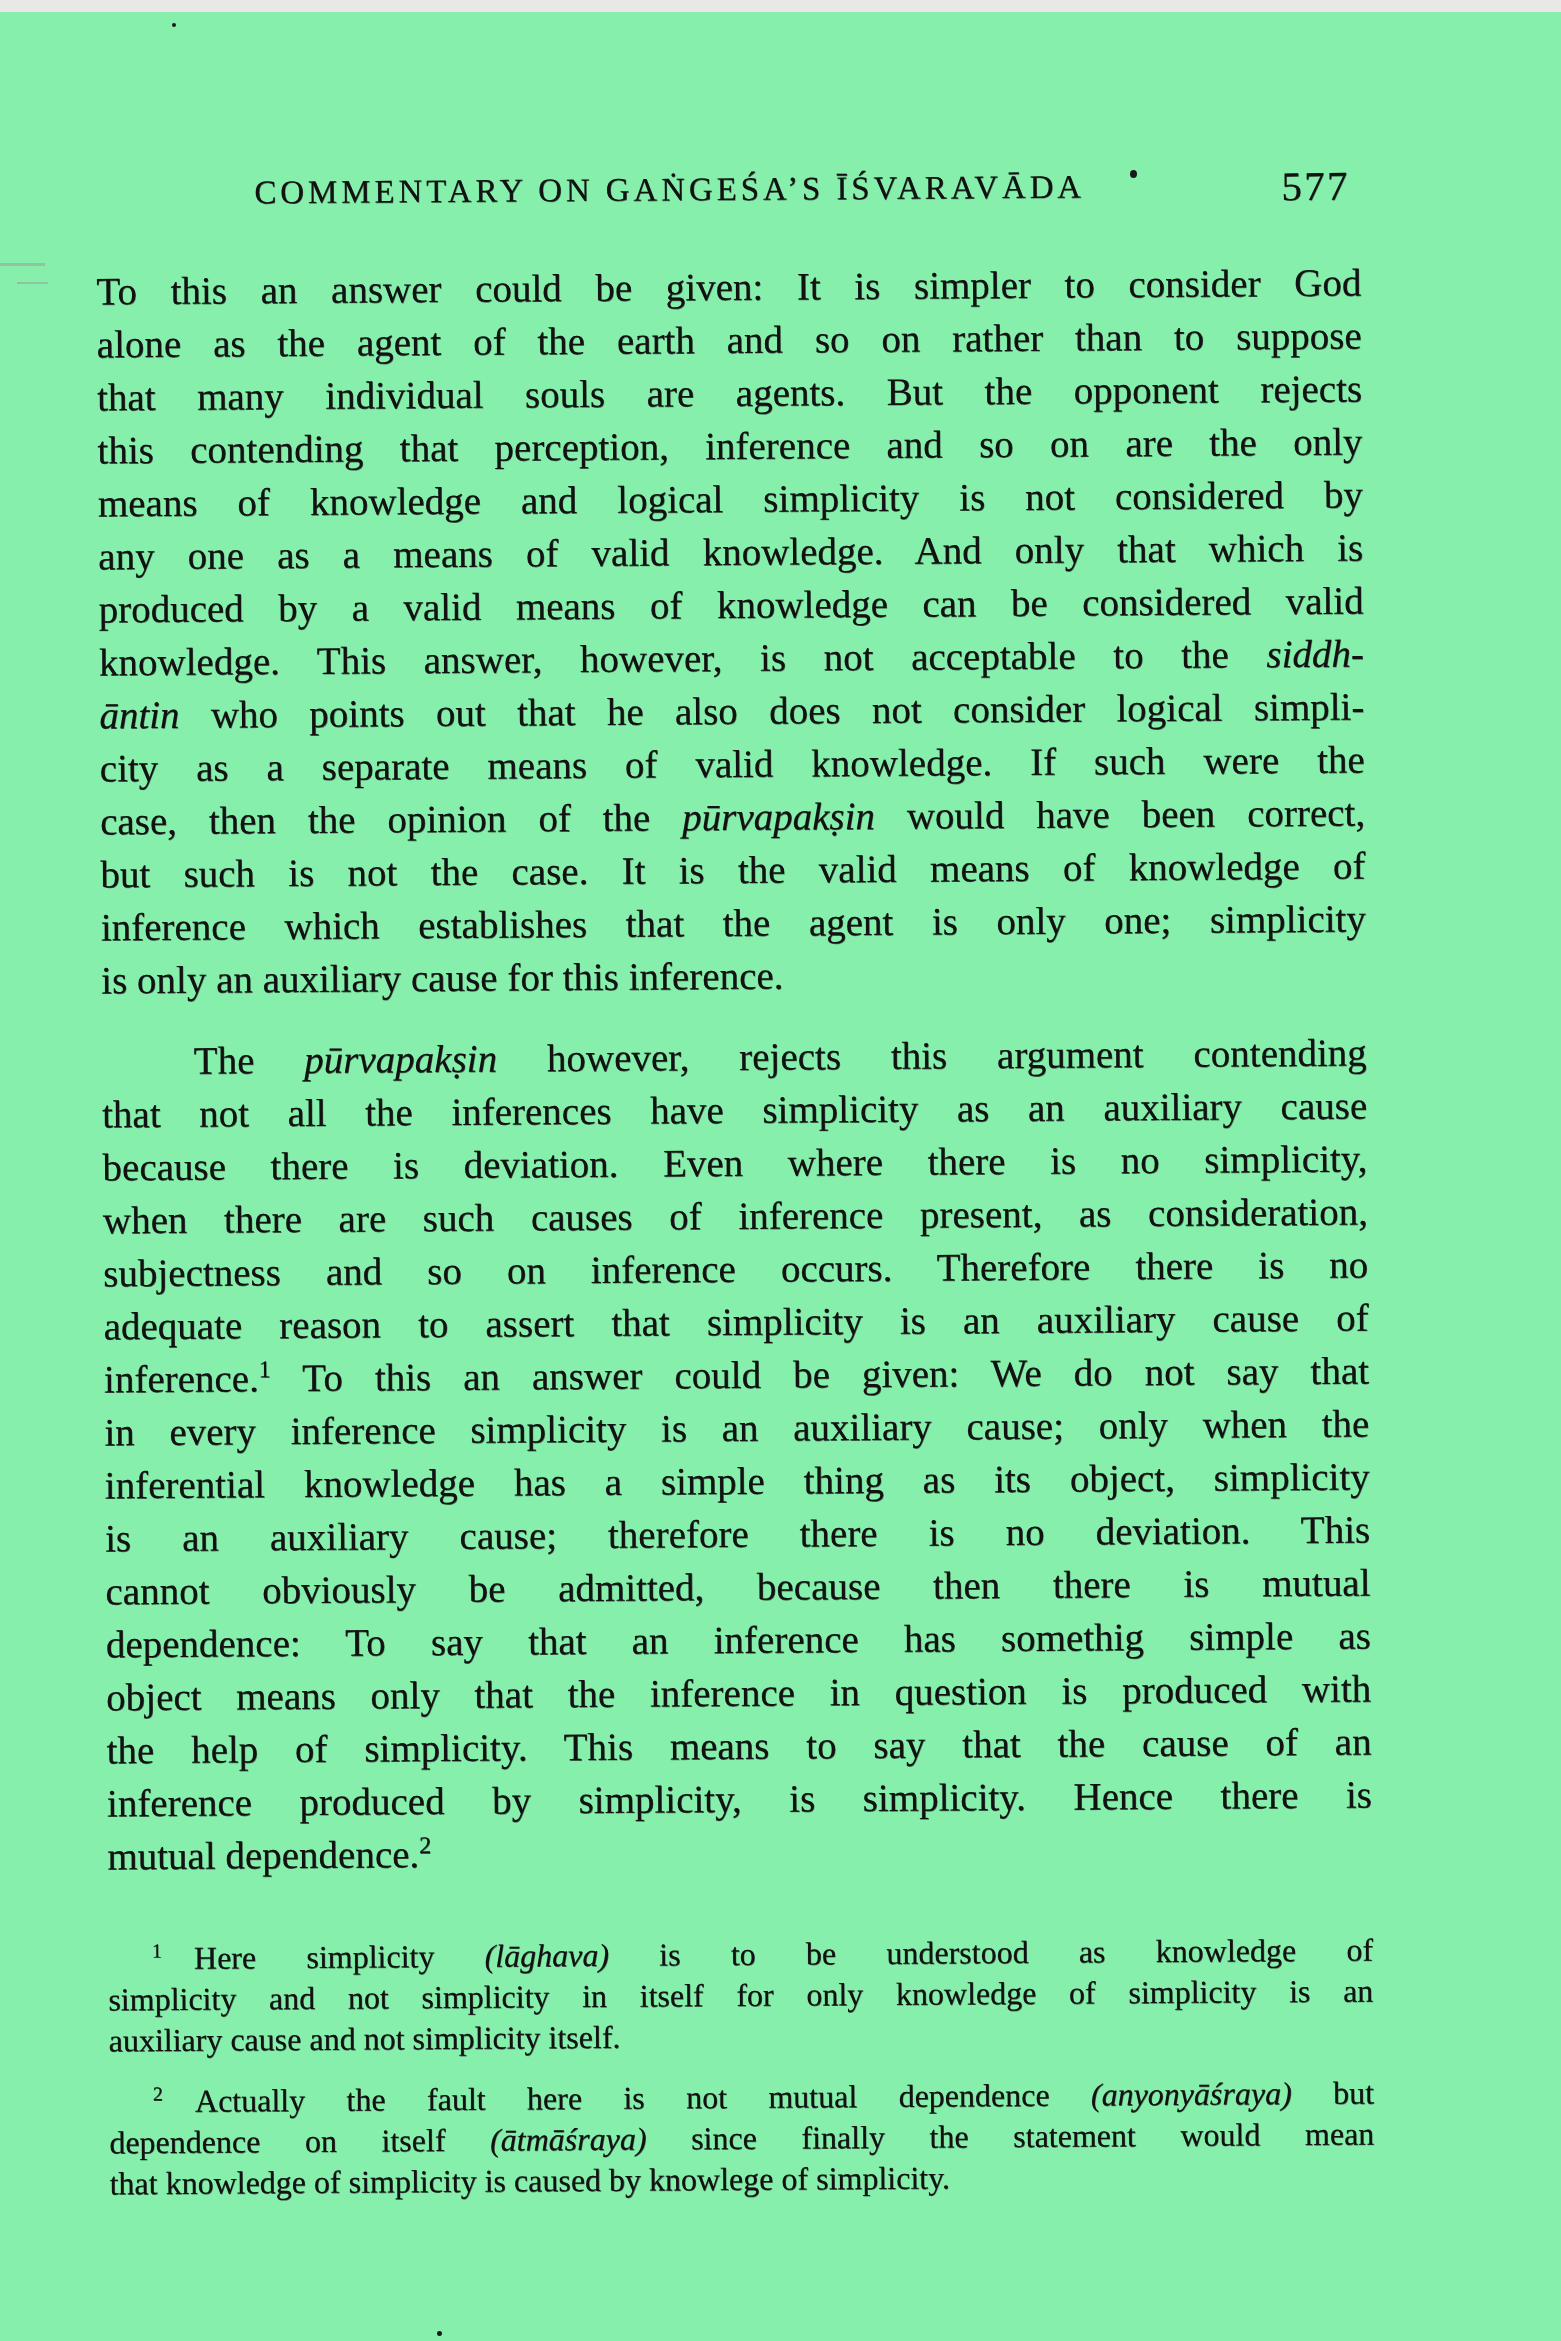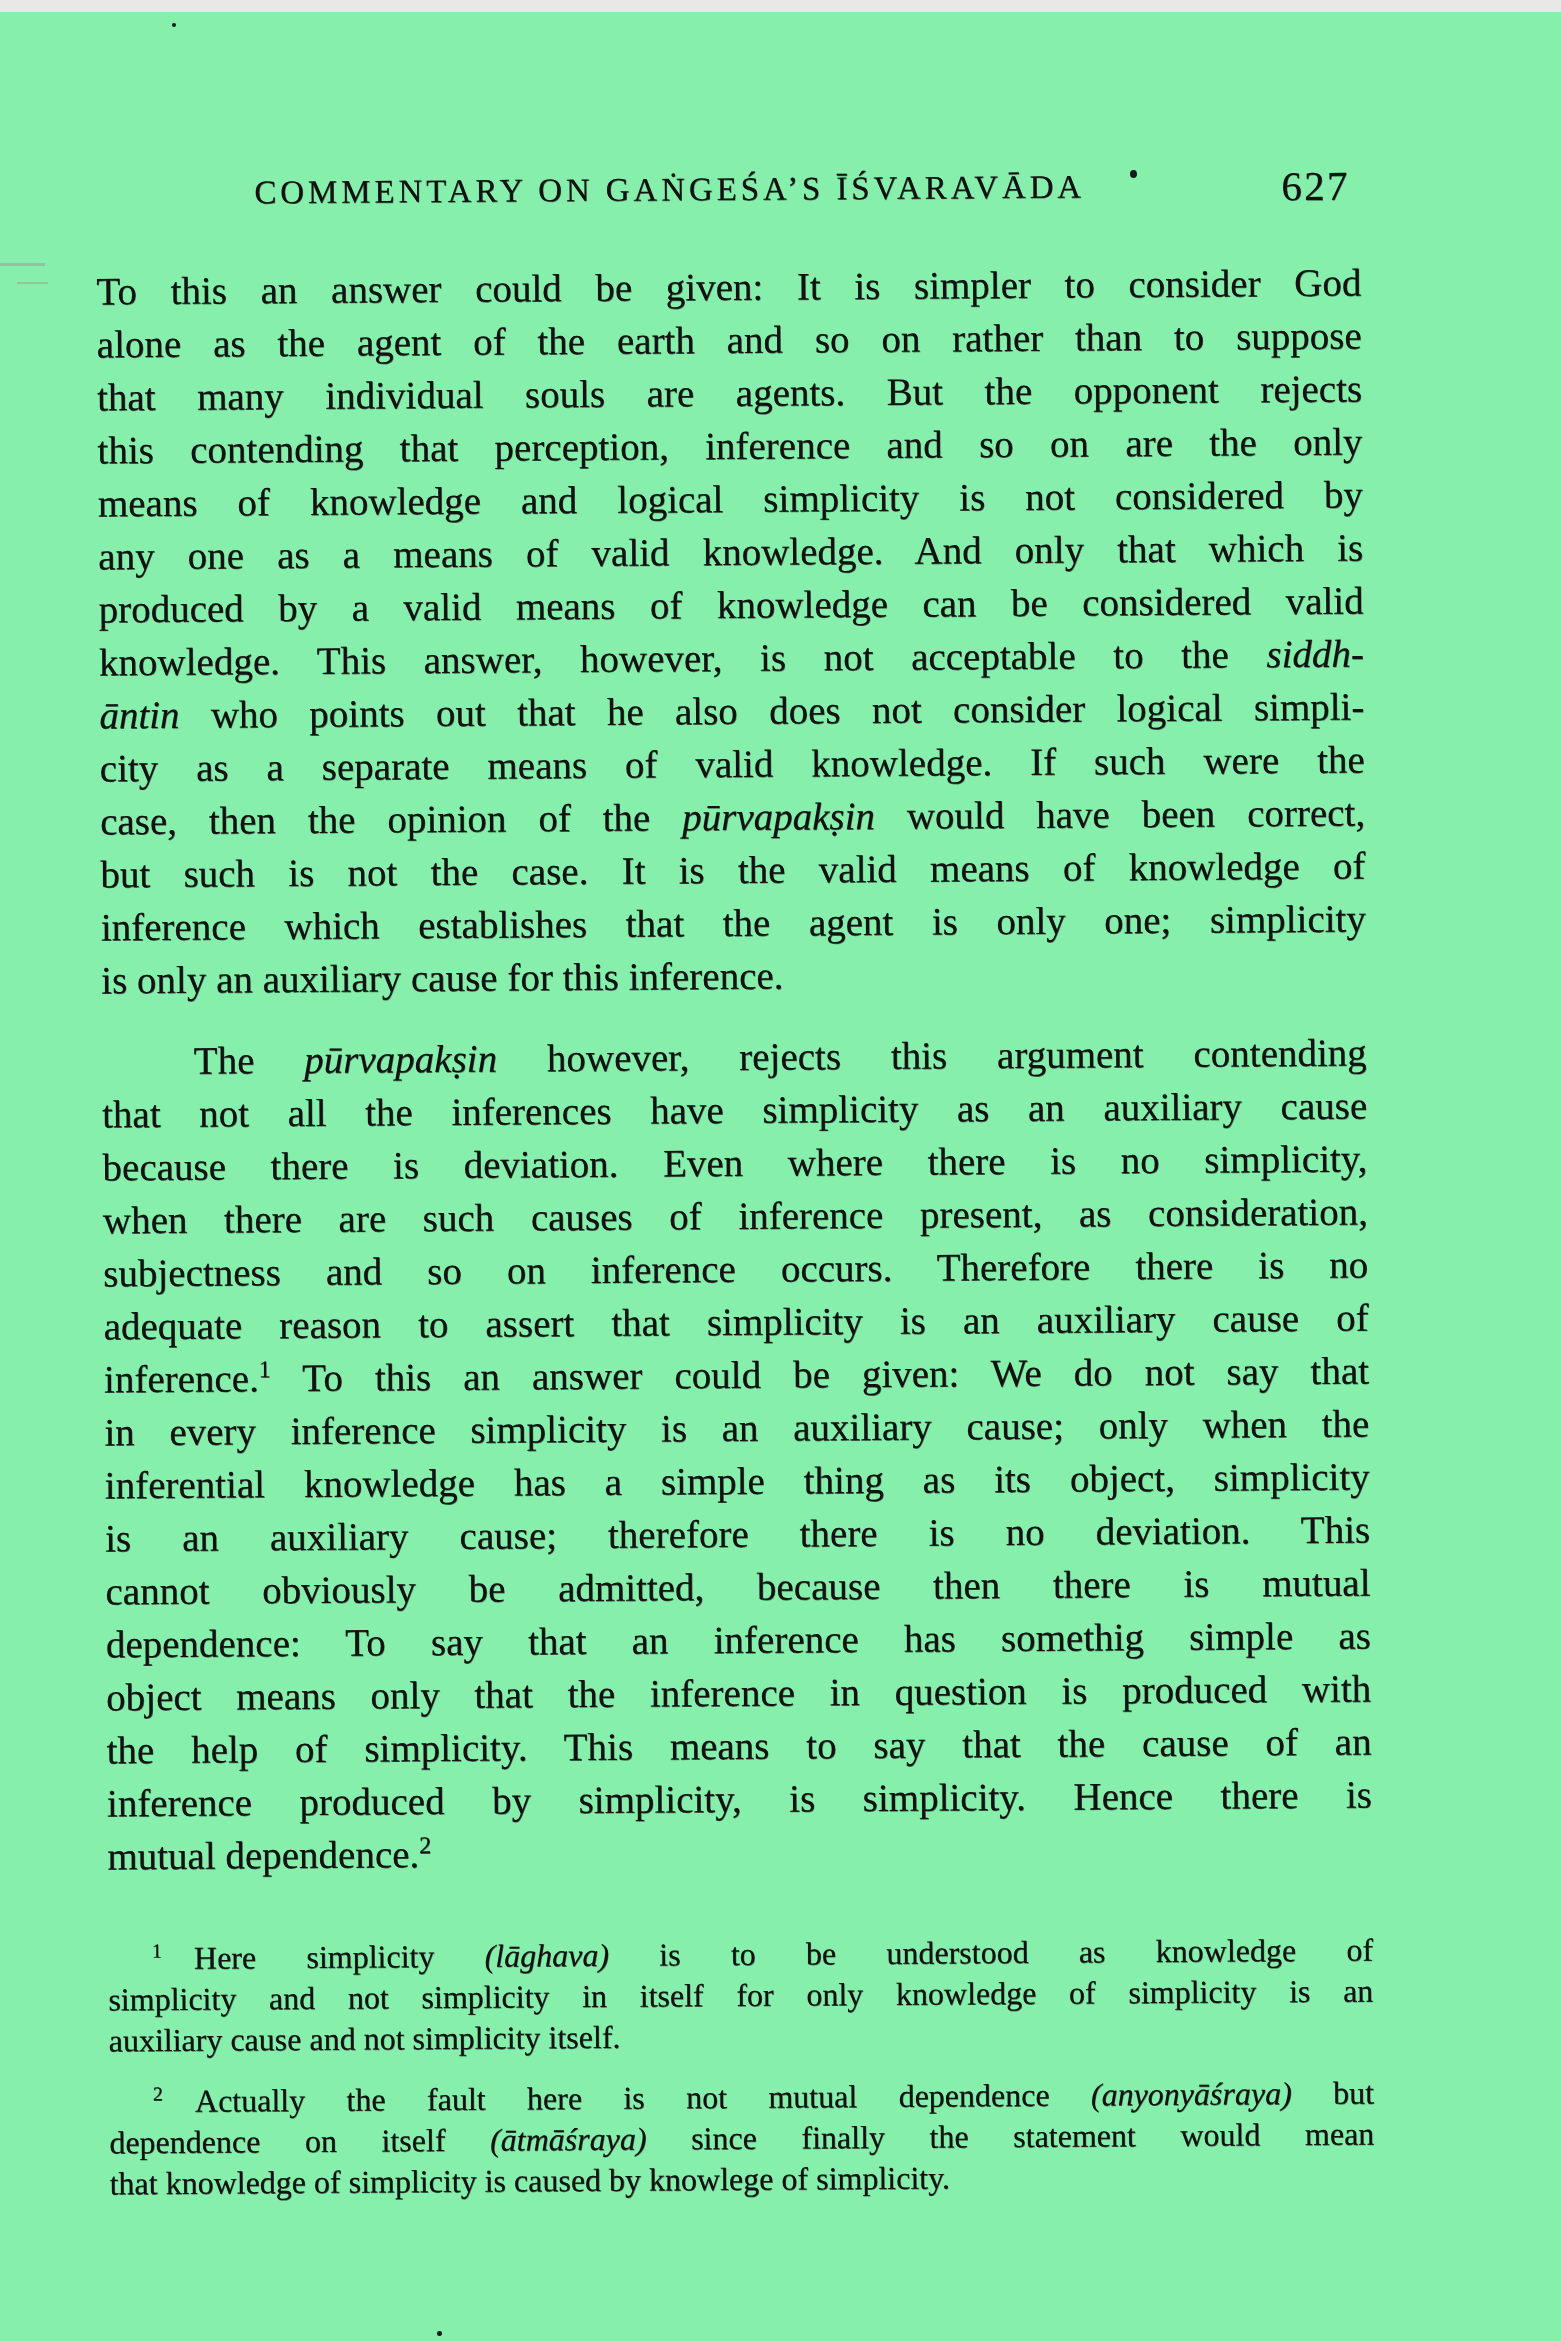--- a/index.html
+++ b/index.html
@@ -41,21 +41,21 @@
   .smudge{position:absolute;background:#9a9a96;opacity:.5;}
 </style>
 </head>
 <body>
 
 <div class="sheet">
   <div class="content ink">
 
     <div class="header">
       <span class="title">COMMENTARY ON GAṄGEŚA’S ĪŚVARAVĀDA</span>
-      <span class="pageno">627</span>
+      <span class="pageno">577</span>
     </div>
 
     <div class="body-text">
         <div class="para">
           <div class="line"><span>To this an answer could be given: It is simpler to consider God</span></div>
           <div class="line"><span>alone as the agent of the earth and so on rather than to suppose</span></div>
           <div class="line"><span>that many individual souls are agents. But the opponent rejects</span></div>
           <div class="line"><span>this contending that perception, inference and so on are the only</span></div>
           <div class="line"><span>means of knowledge and logical simplicity is not considered by</span></div>
           <div class="line"><span>any one as a means of valid knowledge. And only that which is</span></div>

